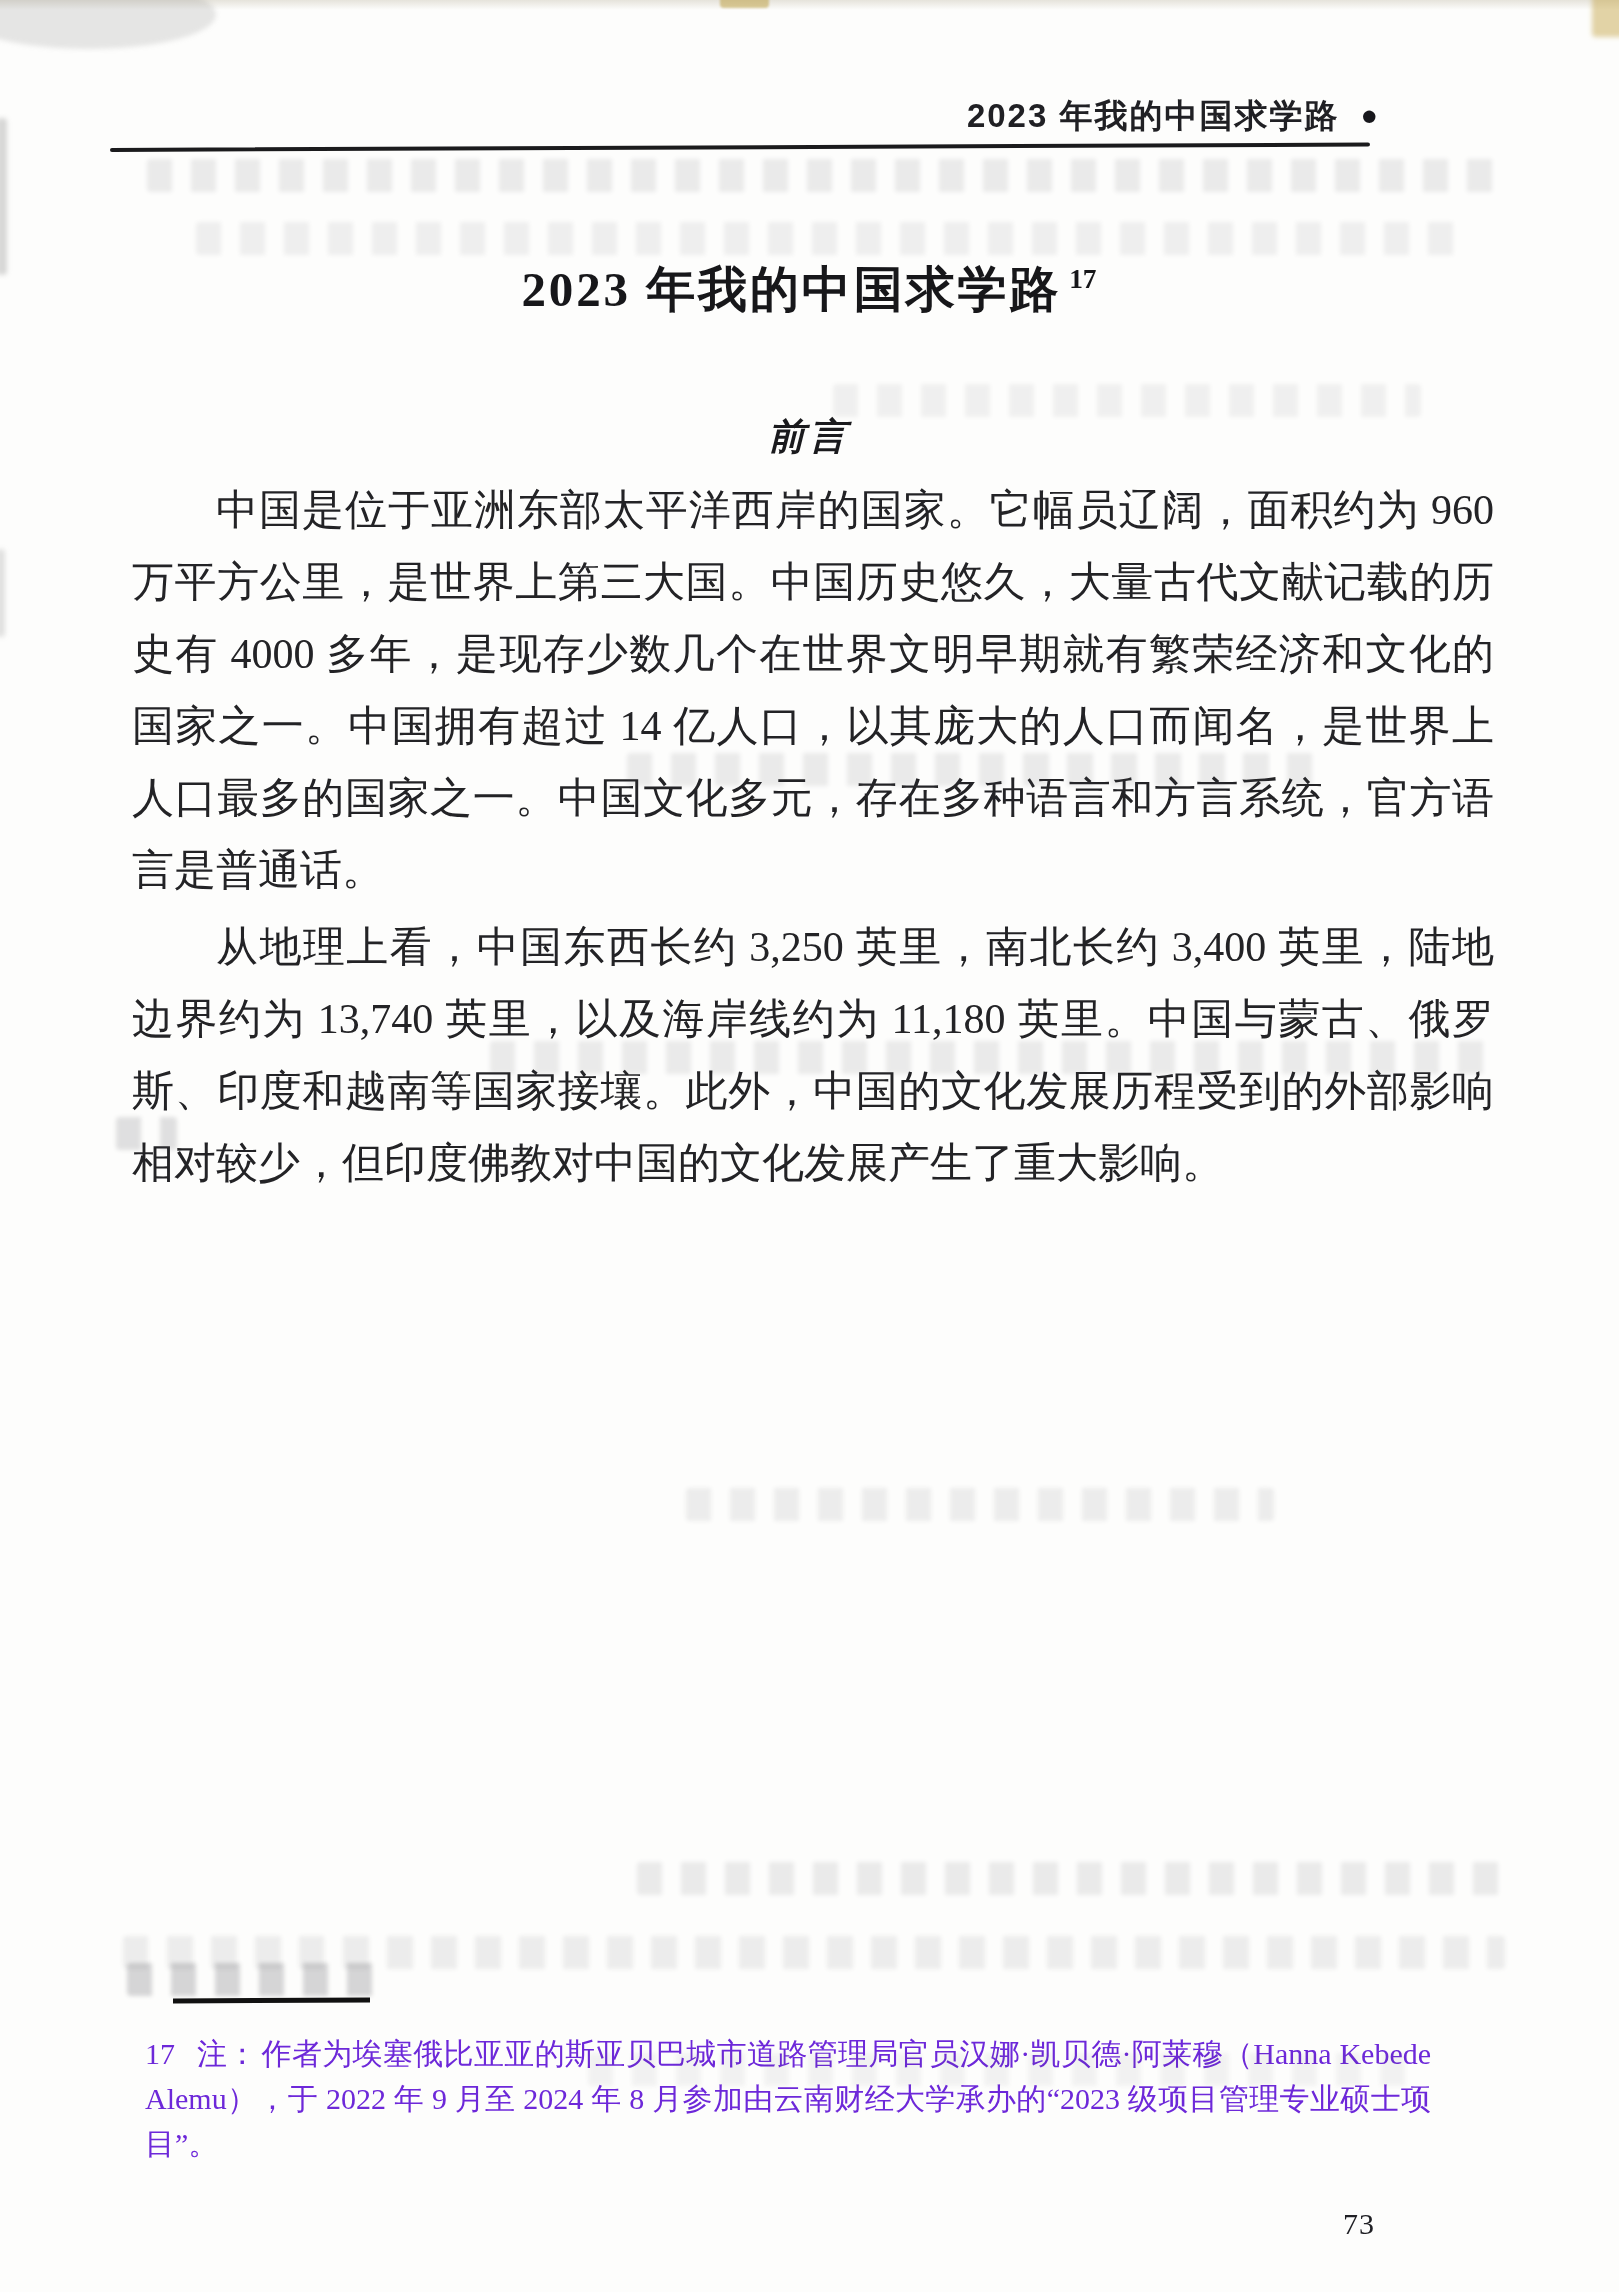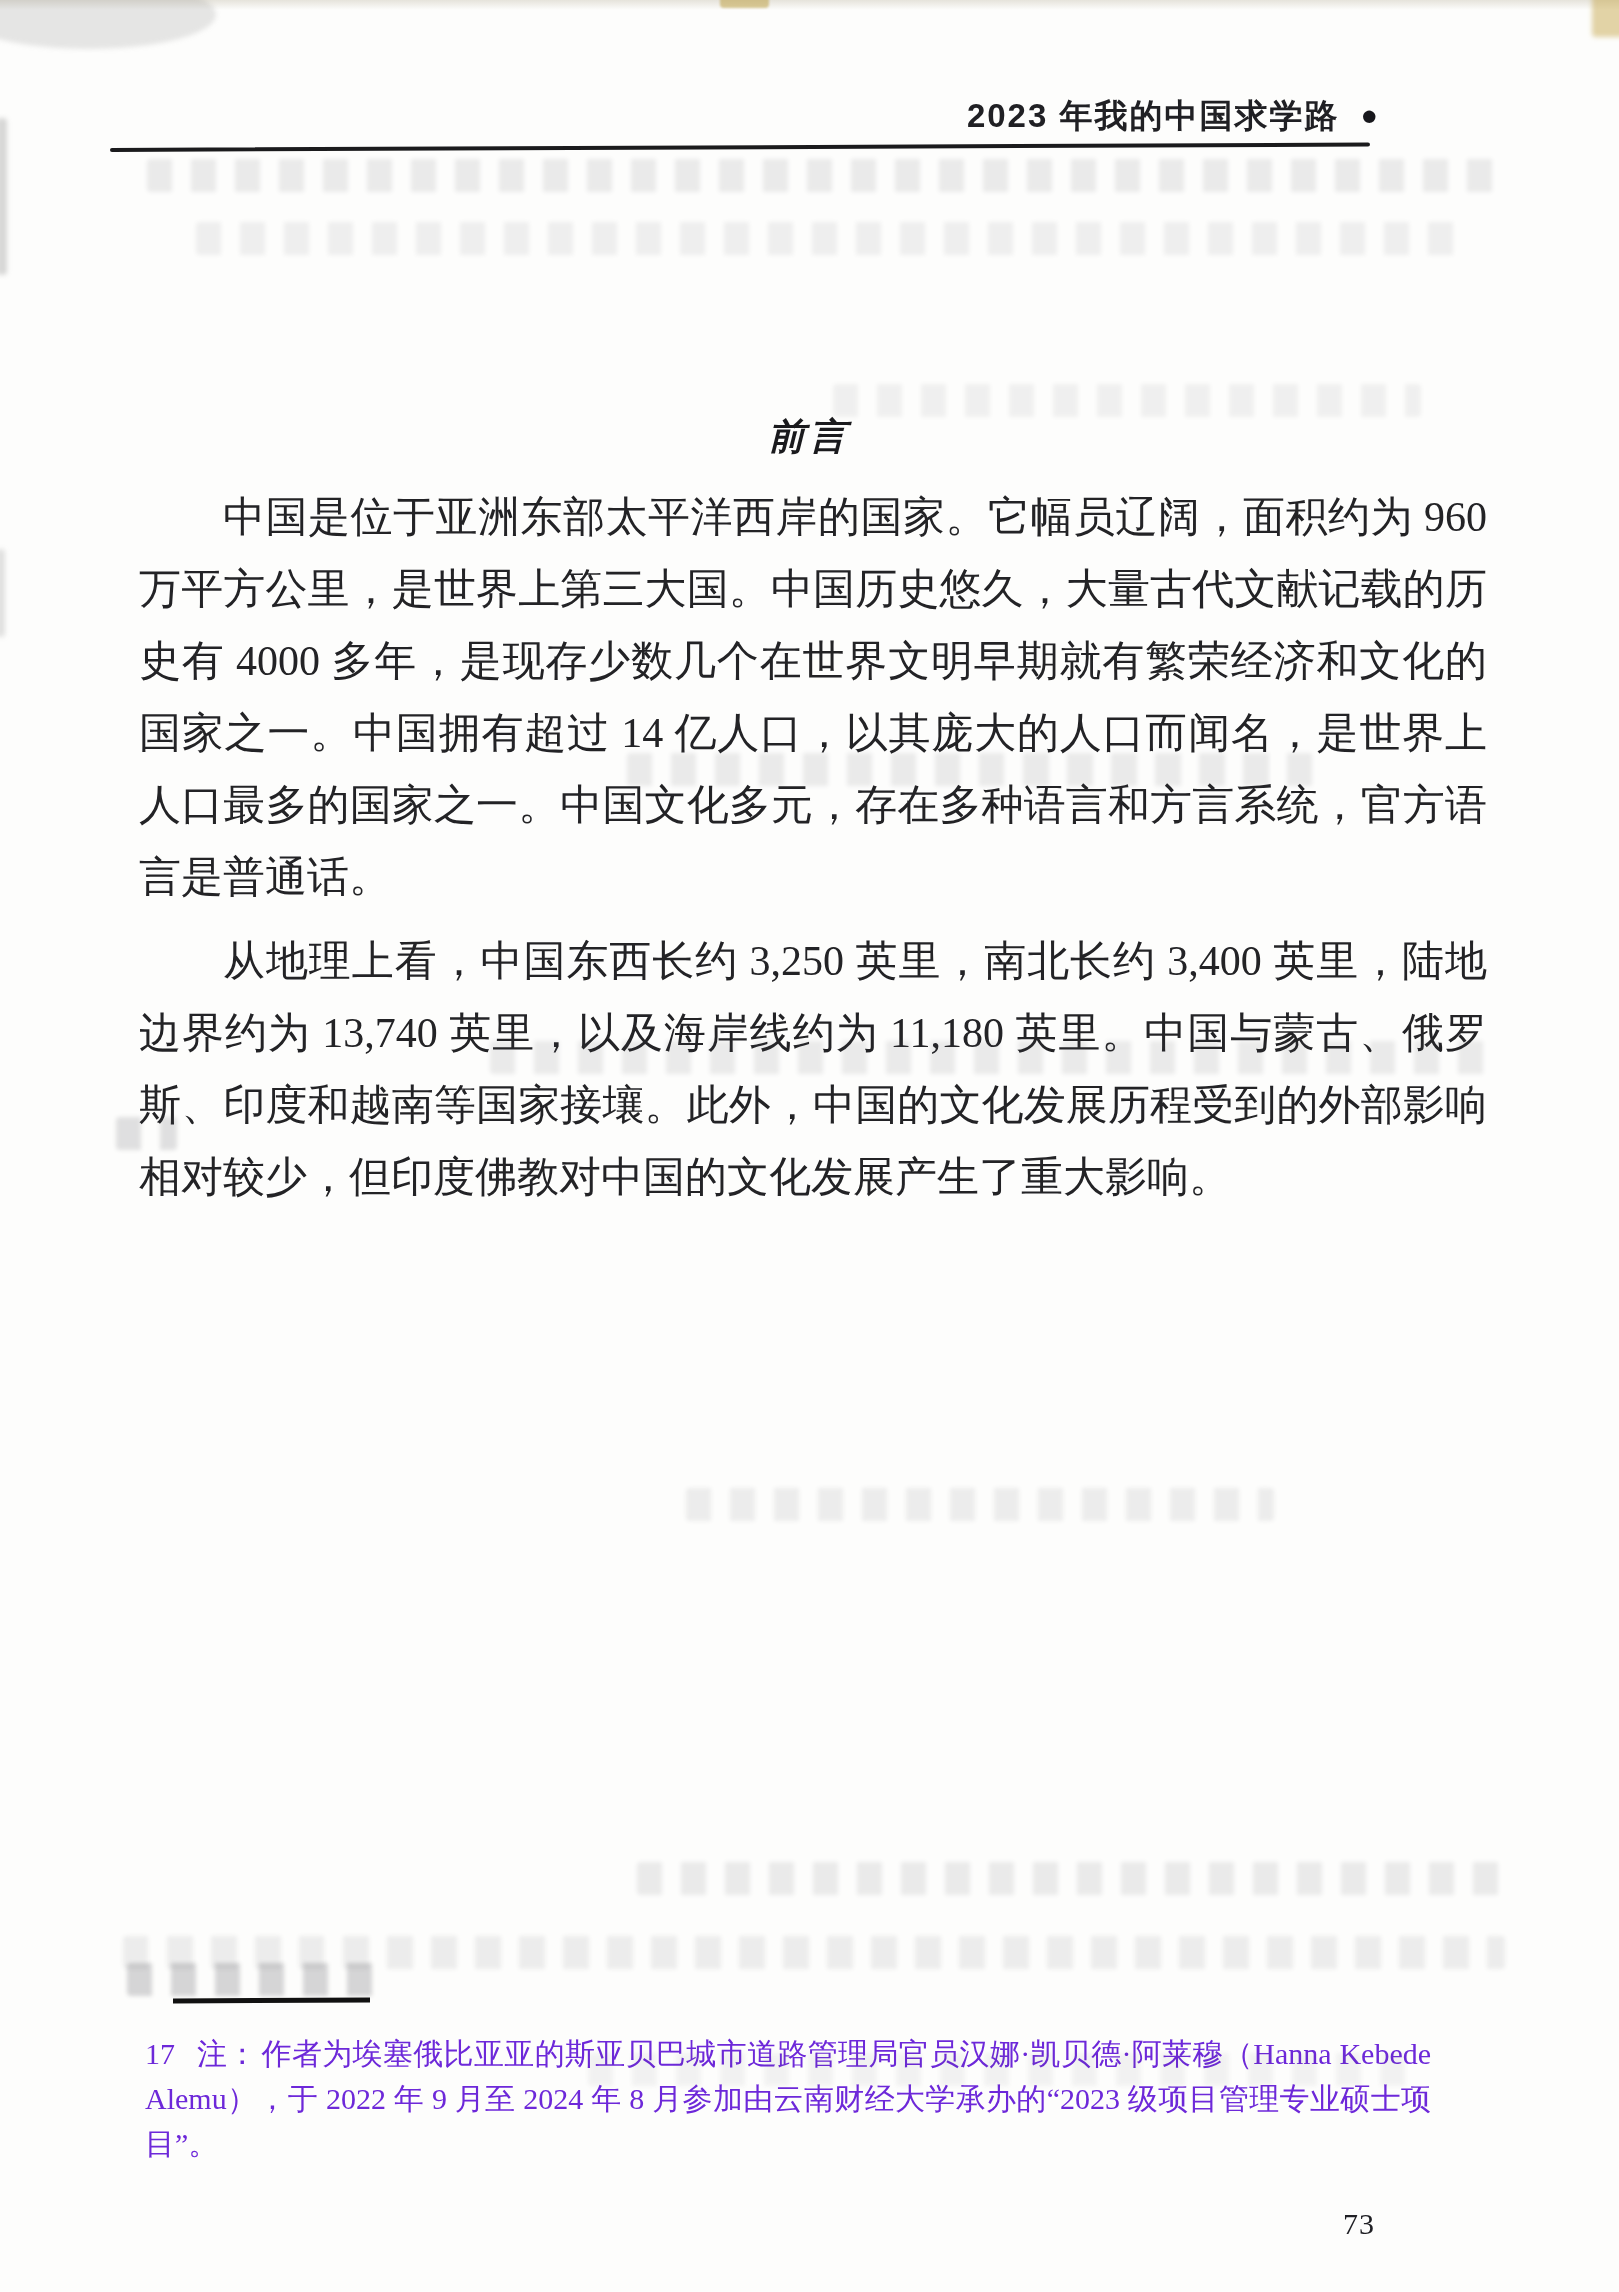--- a/index.html
+++ b/index.html
@@ -94,21 +94,21 @@
     left: 127px;
     top: 469px;
     width: 1372px;
     font-size: 42px;
     line-height: 72px;
     text-align: justify;
     text-justify: inter-ideograph;
     color: #232326;
   }
   .body-text p {
-    margin: 12px;
+    margin: 5px;
     text-indent: 2em;
     word-break: break-all;
   }
 
   
   .footnote-rule {
     position: absolute;
     left: 173px;
     top: 1998px;
     width: 197px;
@@ -160,20 +160,23 @@
 <body>
 
 <div class="page">
 
   <div class="running-header">
     <span>2023 年我的中国求学路</span>
     <span class="bullet">●</span>
   </div>
   <div class="header-rule"></div>
 
+  <div class="article-title">
+    <span>2023 年我的中国求学路</span><sup>17</sup>
+  </div>
 
   <div class="section-heading">前言</div>
 
   <div class="body-text">
     <p>中国是位于亚洲东部太平洋西岸的国家。它幅员辽阔，面积约为 960 万平方公里，是世界上第三大国。中国历史悠久，大量古代文献记载的历史有 4000 多年，是现存少数几个在世界文明早期就有繁荣经济和文化的国家之一。中国拥有超过 14 亿人口，以其庞大的人口而闻名，是世界上人口最多的国家之一。中国文化多元，存在多种语言和方言系统，官方语言是普通话。</p>
     <p>从地理上看，中国东西长约 3,250 英里，南北长约 3,400 英里，陆地边界约为 13,740 英里，以及海岸线约为 11,180 英里。中国与蒙古、俄罗斯、印度和越南等国家接壤。此外，中国的文化发展历程受到的外部影响相对较少，但印度佛教对中国的文化发展产生了重大影响。</p>
   </div>
 
   <div class="footnote-rule"></div>
   <div class="footnote">

